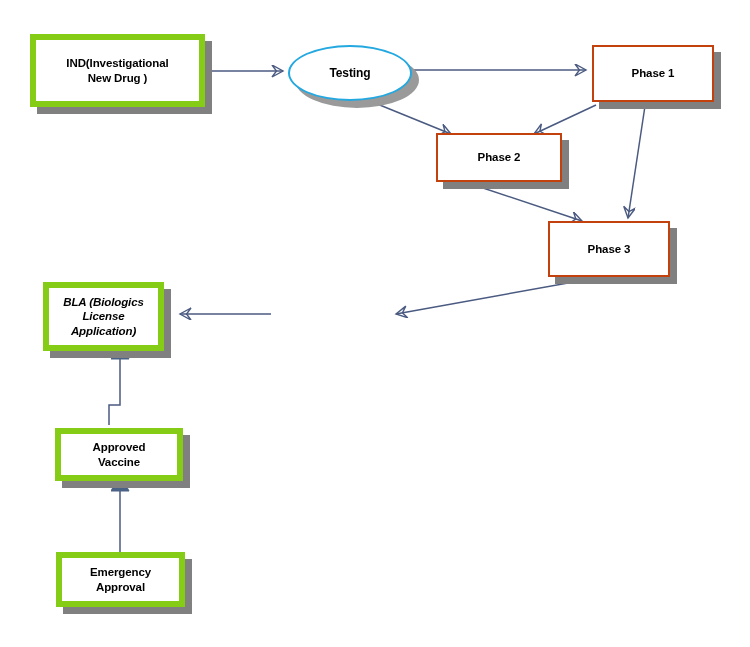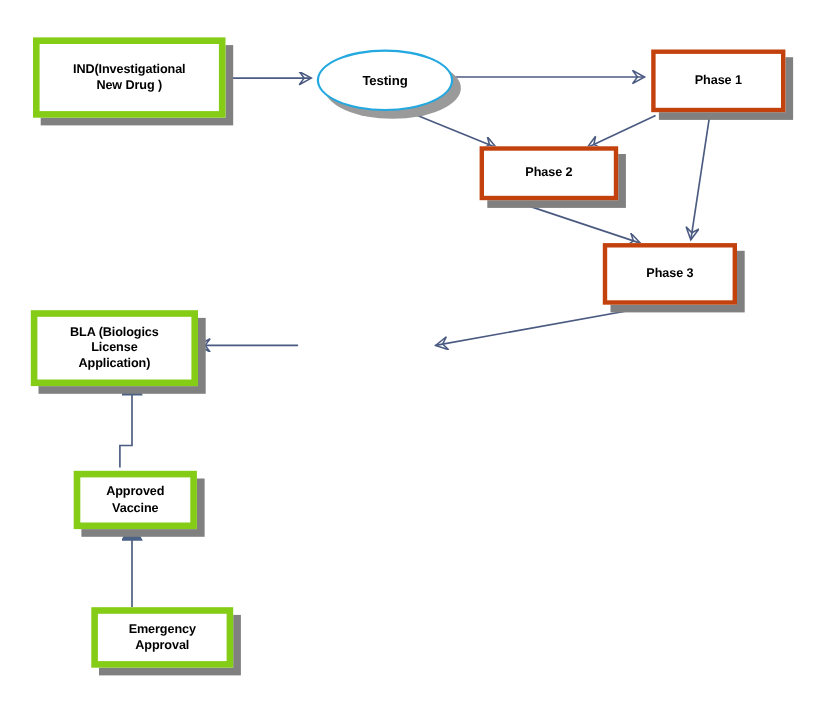--- a/index.html
+++ b/index.html
@@ -50,21 +50,21 @@
     width: 100%;
     height: 100%;
     box-sizing: border-box;
     background: #ffffff;
     display: flex;
     align-items: center;
     justify-content: center;
     z-index: 2;
   }
   .rect .node-body {
-    border: 4px solid #c2410c;
+    border: 2px solid #c2410c;
   }
   .rect.soft .node-body {
     border: 6px solid #84cc16;
   }
   .ellipse .node-body {
     border: 2px solid #23a8e0;
     border-radius: 50%;
   }
   .node-label {
     text-align: center;
@@ -141,38 +141,38 @@
   </div>
 
   <div class="node rect" style="left:548px; top:221px; width:122px; height:56px;">
     <div class="node-shadow"></div>
     <div class="node-body">
       <span class="node-label">Phase 3</span>
     </div>
   </div>
 
 
-  <div class="node rect soft" style="left:28px; top:282px; width:152px; height:69px;">
+  <div class="node rect soft" style="left:43px; top:282px; width:121px; height:69px;font-style:italic;">
     <div class="node-shadow"></div>
     <div class="node-body">
       <span class="node-label">BLA (Biologics
 License
 Application)</span>
     </div>
   </div>
 
-  <div class="node rect soft" style="left:67px; top:428px; width:112px; height:53px;">
+  <div class="node rect soft" style="left:55px; top:428px; width:128px; height:53px;">
     <div class="node-shadow"></div>
     <div class="node-body">
       <span class="node-label">Approved
 Vaccine</span>
     </div>
   </div>
 
-  <div class="node rect soft" style="left:56px; top:552px; width:129px; height:55px;margin-left:27px;">
+  <div class="node rect soft" style="left:56px; top:552px; width:129px; height:55px;">
     <div class="node-shadow"></div>
     <div class="node-body">
       <span class="node-label">Emergency
 Approval</span>
     </div>
   </div>
 
 </div>
 
 </body></html>

